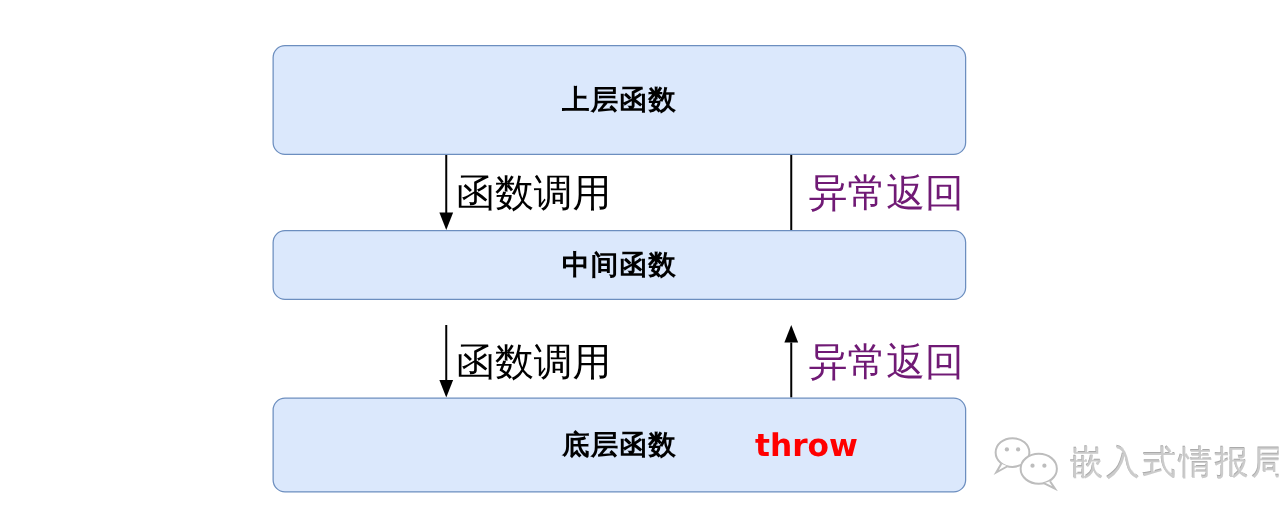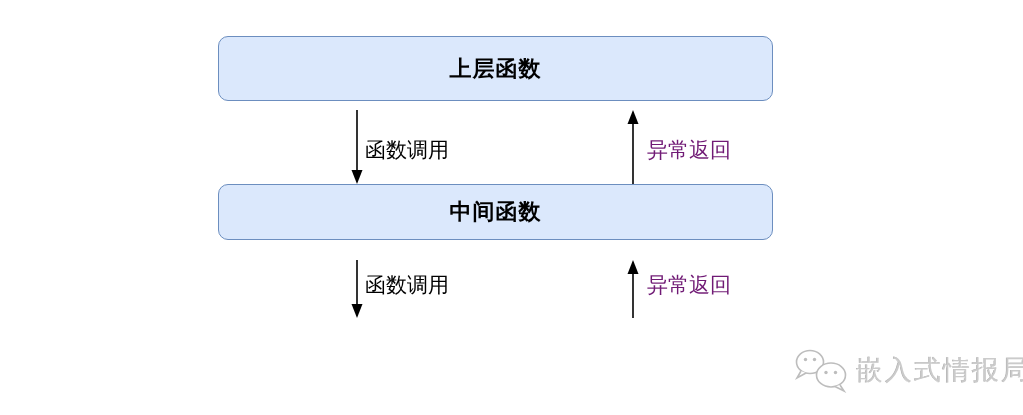--- a/index.html
+++ b/index.html
@@ -21,21 +21,21 @@
     left: 218px;
     width: 555px;
     background: #dbe8fc;
     border: 1.5px solid #6c8ebf;
     border-radius: 10px;
     box-sizing: border-box;
     display: flex;
     align-items: center;
     justify-content: center;
   }
-  .fbox-top    { top: 36px;  height: 65px; }
+  .fbox-top    { top: 36px;  height: 88px; }
   .fbox-middle { top: 184px; height: 56px; }
   .fbox-bottom { top: 318px; height: 76px; }
   .box-label {
     font-size: 22px;
     font-weight: bold;
     color: #000000;
     letter-spacing: 1px;
     white-space: nowrap;
   }
   .throw-label {
@@ -54,21 +54,21 @@
     left: 0; top: 0;
     width: 1023px;
     height: 415px;
     pointer-events: none;
   }
   .edge-line { stroke: #000000; stroke-width: 1.6; }
   .edge-head { fill: #000000; stroke: none; }
   
   .edge-label {
     position: absolute;
-    font-size: 21px;
+    font-size: 31px;
     line-height: 1.05;
     white-space: nowrap;
   }
   .edge-label.call   { color: #000000; }
   .edge-label.return { color: #701a75; }
   .lbl-call-1   { left: 365px; top: 139px; }
   .lbl-return-1 { left: 647px; top: 139px; }
   .lbl-call-2   { left: 365px; top: 274px; }
   .lbl-return-2 { left: 647px; top: 274px; }
   
@@ -115,20 +115,24 @@
   </svg>
 
   <div class="fbox fbox-top">
     <span class="box-label">上层函数</span>
   </div>
 
   <div class="fbox fbox-middle">
     <span class="box-label">中间函数</span>
   </div>
 
+  <div class="fbox fbox-bottom">
+    <span class="box-label">底层函数</span>
+    <span class="throw-label">throw</span>
+  </div>
 
   <div class="edge-label call lbl-call-1">函数调用</div>
   <div class="edge-label return lbl-return-1">异常返回</div>
   <div class="edge-label call lbl-call-2">函数调用</div>
   <div class="edge-label return lbl-return-2">异常返回</div>
 
   <div class="watermark">
     <span class="wm-icon">
       <svg width="56" height="46" viewBox="0 0 56 46">
         <g fill="none" stroke="#bdbdbd" stroke-width="1.6">

